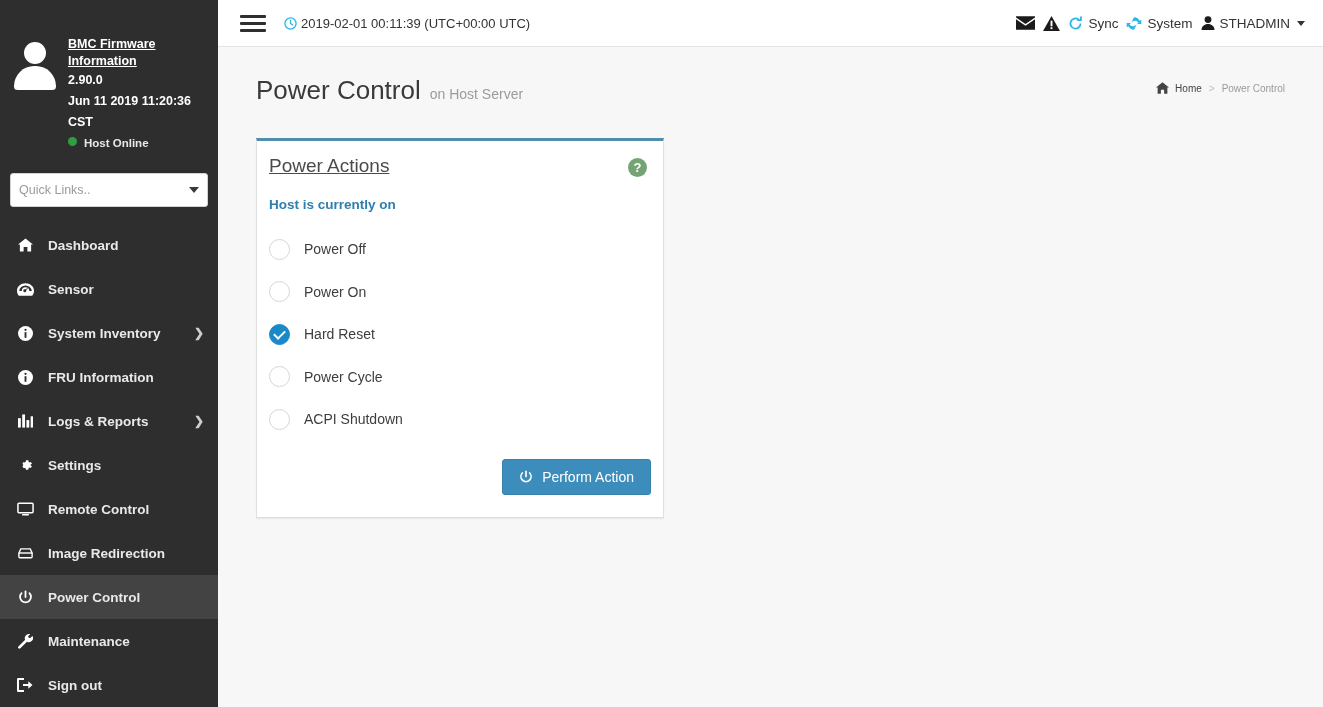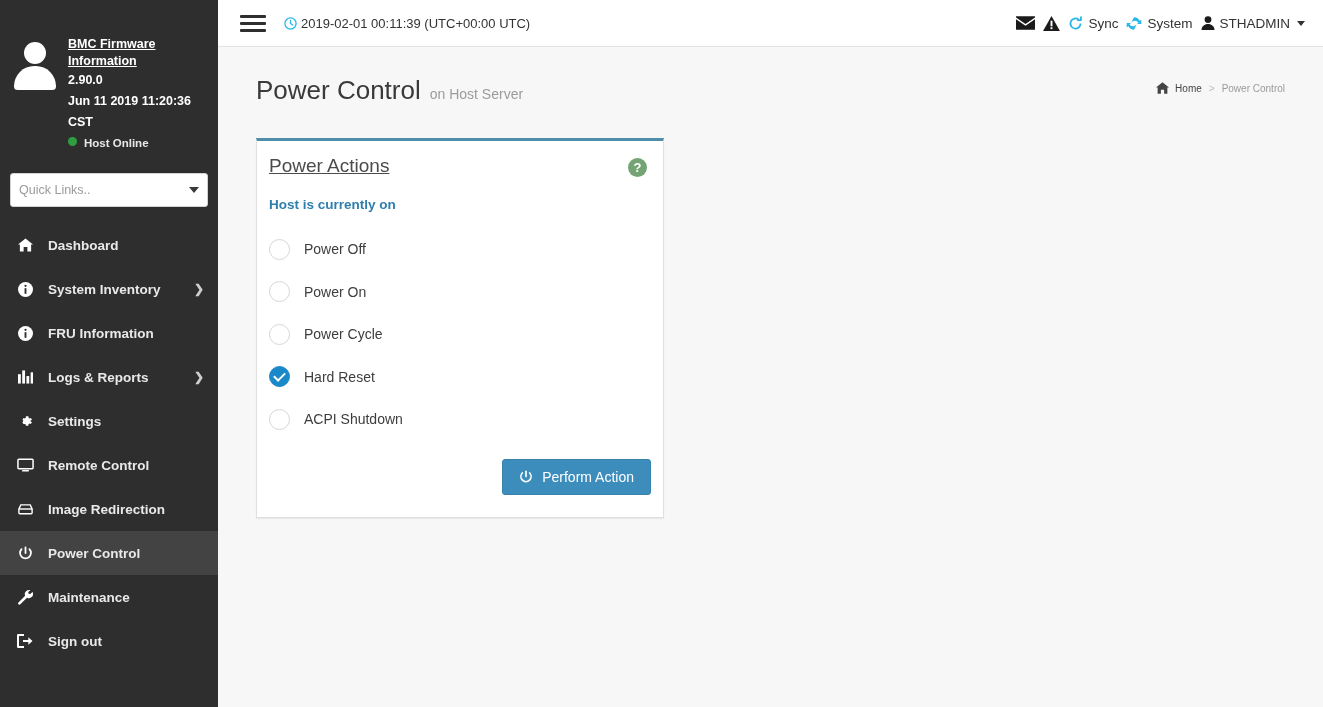--- a/index.html
+++ b/index.html
@@ -215,20 +215,28 @@
 
       <div class="nav-item">
         <span class="ic">
           <svg width="15" height="14" viewBox="0 0 16 14" fill="#fff">
               <path d="M8 0L0 6.4h2V14h4V9.2h4V14h4V6.4h2z"></path>
             </svg>
         </span>
         <span class="lbl">Dashboard</span>
       </div>
 
+      <div class="nav-item">
+        <span class="ic">
+          <svg width="17" height="13" viewBox="0 0 18 13" fill="#fff">
+              <path d="M9 0C4 0 0 3.6 0 8c0 1.9.7 3.6 2 5h14c1.3-1.4 2-3.1 2-5 0-4.4-4-8-9-8zm0 2.2a6.6 6.6 0 016.7 6H13a3.9 3.9 0 00-8 0H2.3A6.6 6.6 0 019 2.2zm3.6 2.3l-2.9 2.6a1.6 1.6 0 11-.9-.8z"></path>
+            </svg>
+        </span>
+        <span class="lbl">Sensor</span>
+      </div>
 
       <div class="nav-item">
         <span class="ic">
           <svg width="15" height="15" viewBox="0 0 16 16">
               <circle cx="8" cy="8" r="8" fill="#fff"></circle>
               <rect x="7" y="6.6" width="2" height="6" fill="#2e2e2e"></rect>
               <circle cx="8" cy="4" r="1.2" fill="#2e2e2e"></circle>
             </svg>
         </span>
         <span class="lbl">System Inventory</span>
@@ -410,26 +418,26 @@
         <div class="radio-list">
           <label class="radio-row">
             <span class="radio"></span>
             <span class="radio-lbl">Power Off</span>
           </label>
           <label class="radio-row">
             <span class="radio"></span>
             <span class="radio-lbl">Power On</span>
           </label>
           <label class="radio-row">
+            <span class="radio checked"></span>
+            <span class="radio-lbl">Hard Reset</span>
+          </label>
+          <label class="radio-row">
             <span class="radio"></span>
             <span class="radio-lbl">Power Cycle</span>
-          </label>
-          <label class="radio-row">
-            <span class="radio checked"></span>
-            <span class="radio-lbl">Hard Reset</span>
           </label>
           <label class="radio-row">
             <span class="radio"></span>
             <span class="radio-lbl">ACPI Shutdown</span>
           </label>
         </div>
 
         <div class="card-foot">
           <button class="btn-primary">
             <span>

